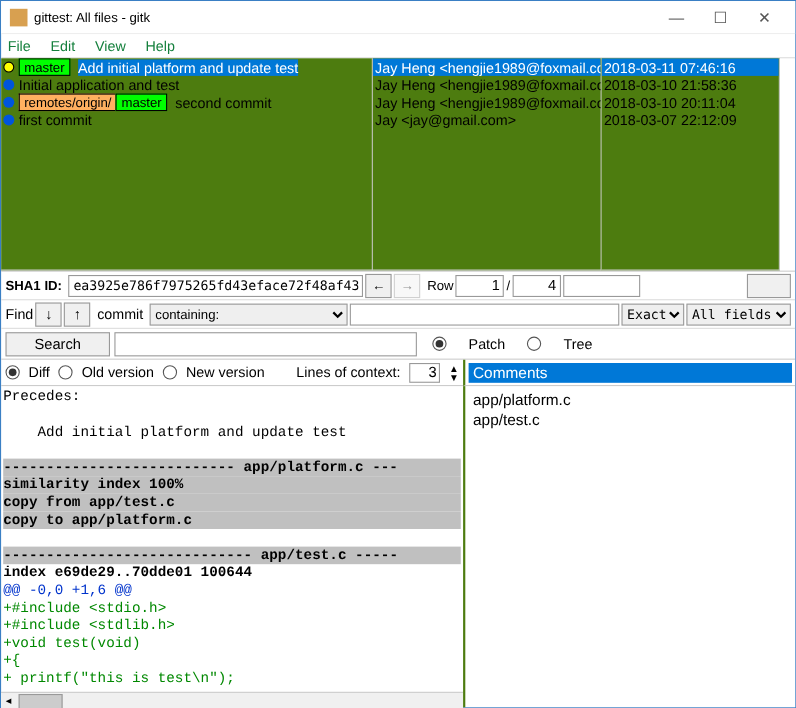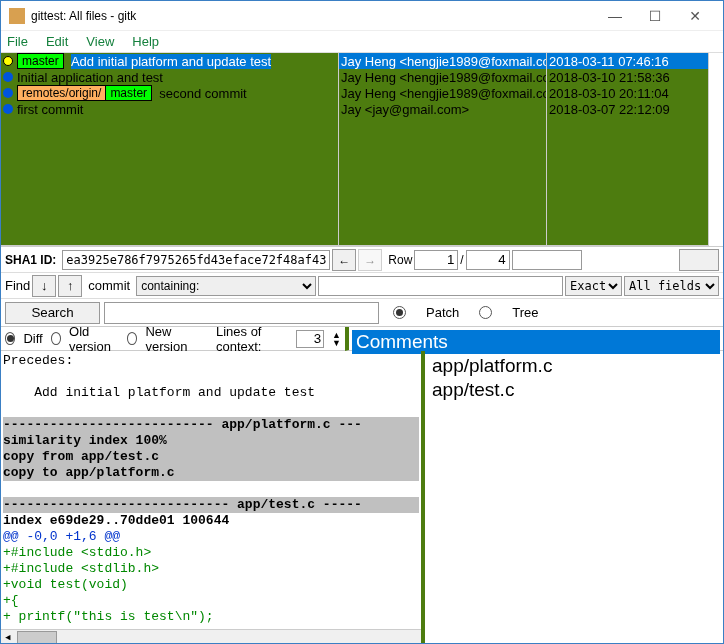--- a/index.html
+++ b/index.html
@@ -43,21 +43,21 @@
 .radio.on::after { content: ''; width: 7px; height: 7px; border-radius: 50%; background: #333; }
 .optsbar { display: flex; align-items: center; height: 24px; padding: 2px 4px; gap: 8px; border-bottom: 1px solid #ccc; font-size: 13px; }
 .spinner { width: 28px; height: 18px; border: 1px solid #999; text-align: right; padding: 0 2px; }
 .lower { display: flex; height: 294px; }
 .diff-pane { width: 420px; overflow: auto; font-family: "Courier New", monospace; font-size: 13px; line-height: 16px; padding: 2px; position: relative; }
 .diff-pane .precedes { color: #000; }
 .diff-pane .hunk-head { background: #c0c0c0; color: #000; font-weight: bold; display: block; width: 100%; }
 .diff-pane .idx { color: #000; font-weight: bold; }
 .diff-pane .hunk-at { color: #0033cc; }
 .diff-pane .add { color: #008800; }
-.file-pane { flex: 1; border-left: 4px solid #4d7c0f; font-size: 19px; padding: 3px; }
+.file-pane { flex: 1; border-left: 2px solid #4d7c0f; font-size: 14px; padding: 3px; }
 .file-item { padding: 1px 4px; }
 .file-item.sel { background: #0078d7; color: #fff; }
 .scrollbar-h { position: absolute; bottom: 0; left: 0; right: 0; height: 16px; background: #f0f0f0; border-top: 1px solid #ccc; display: flex; align-items: center; }
 .scroll-thumb { width: 40px; height: 14px; background: #ccc; border: 1px solid #999; margin-left: 2px; }
 </style>
 </head>
 <body>
 
 <div class="titlebar">
   <div class="titlebar-icon"></div>
@@ -158,21 +158,21 @@
   <div style="width:6px"></div>
   <div class="radio-group">
     <span class="radio on"></span>
     <span>Patch</span>
     <span class="radio"></span>
     <span>Tree</span>
   </div>
 </div>
 
 <div style="display:flex">
-  <div class="optsbar" style="width:344px">
+  <div class="optsbar" style="width:420px">
     <span class="radio on"></span>
       <span>Diff</span>
     <span class="radio"></span>
       <span>Old version</span>
     <span class="radio"></span>
       <span>New version</span>
     <div style="flex:1"></div>
     <span>Lines of context:</span>
     <input class="spinner" value="3" style="">
     <span style="font-size:9px;line-height:8px">▲<br>▼</span>

